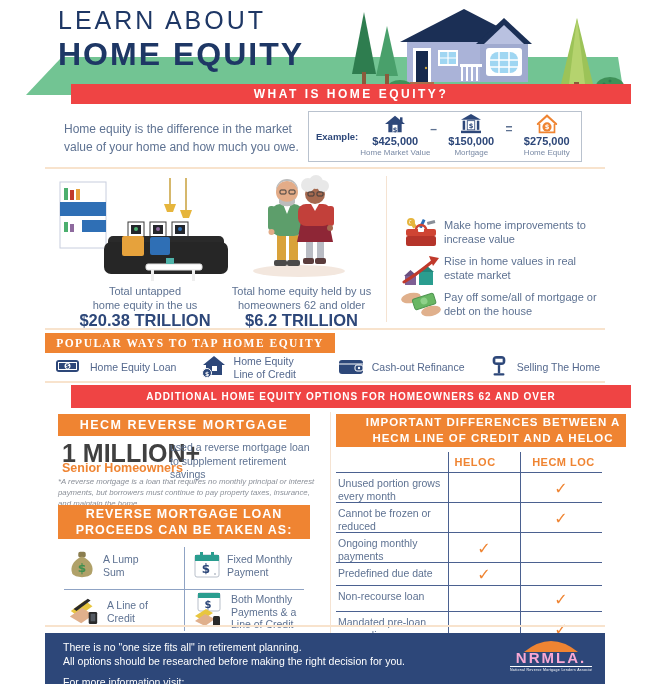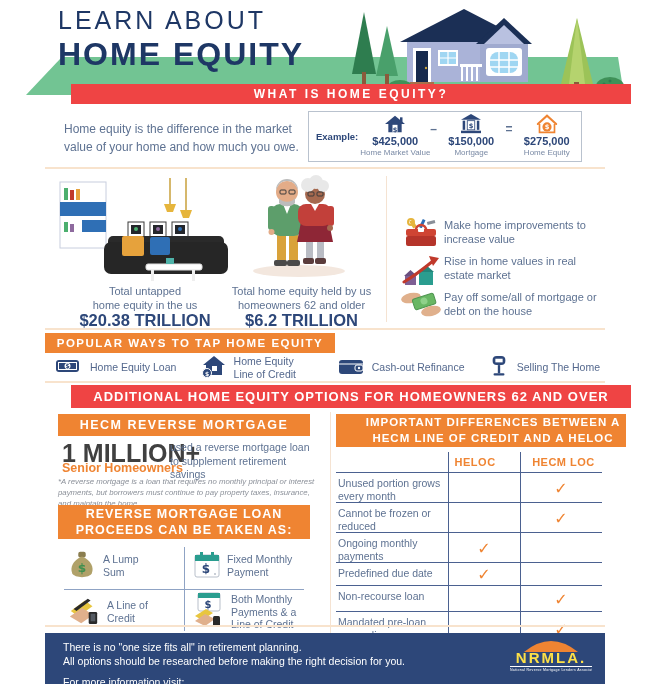--- a/index.html
+++ b/index.html
@@ -43,29 +43,29 @@
   .vdiv{position:absolute;width:1px;background:#f5e3d2;}
 
   .ways-banner{position:absolute;left:400px;top:178px;width:196px;height:36px;
                font-size:12.5px;letter-spacing:1px;line-height:1.3;flex-direction:column;}
   .inc-row{position:absolute;display:flex;align-items:flex-start;}
   .inc-text{font-size:11px;color:#5e7292;line-height:1.3;width:158px;}
   .inc-icon{width:46px;display:flex;justify-content:center;}
 
   
   .tap-banner{position:absolute;left:45px;top:333px;width:290px;height:20px;
-              font-size:11.5px;letter-spacing:1.5px;}
+              font-size:11.5px;letter-spacing:1.5px;font-family:Liberation Serif, serif;}
   .tap-row{position:absolute;left:55px;top:353px;width:545px;height:30px;display:flex;
            justify-content:space-between;align-items:center;}
   .tap-item{display:flex;align-items:center;gap:8px;}
   .tap-label{font-size:10.5px;color:#54688d;line-height:1.25;}
   .w80{width:80px;}
 
   .banner-additional{position:absolute;left:45px;top:385px;width:560px;height:23px;
-                     font-size:13px;letter-spacing:1px;}
+                     font-size:10px;letter-spacing:1px;}
 
   
   .hecm-banner{position:absolute;left:58px;top:414px;width:252px;height:22px;
                font-size:12.5px;letter-spacing:1.5px;}
   .stat-val{position:absolute;left:62px;top:439px;font-size:25px;font-weight:800;color:#404040;}
   .stat-label{position:absolute;left:62px;top:461px;font-size:12.5px;font-weight:bold;color:#ef8432;}
   .stat-desc{position:absolute;left:170px;top:441px;width:148px;font-size:10.5px;
              color:#5e7292;line-height:1.3;}
   .footnote{position:absolute;left:58px;top:477px;width:258px;font-size:7.8px;
             font-style:italic;color:#8b9099;line-height:1.4;}
@@ -98,21 +98,21 @@
   .dvline{position:absolute;top:0;bottom:0;width:1px;background:#4b6190;}
 
   
   .footer{position:absolute;left:45px;top:633px;width:560px;height:51px;background:#2d4779;}
   .f-text{position:absolute;left:18px;top:7px;font-size:10.5px;color:#fff;line-height:1.35;}
   .f-text span{display:block;}
   .f-visit{margin-top:7px;}
   .f-visit .url{cursor:pointer;}
   .nrmla{position:absolute;left:452px;top:6px;width:108px;display:flex;flex-direction:column;
          align-items:center;}
-  .nrmla-text{font-size:15px;font-weight:800;letter-spacing:2px;color:#fde047;line-height:1;margin-top:-2px;}
+  .nrmla-text{font-size:15px;font-weight:800;letter-spacing:2px;color:#f9a8d4;line-height:1;margin-top:-2px;}
   .nrmla-sub{font-size:3.5px;color:#fff;white-space:nowrap;overflow:hidden;width:82px;
              text-align:center;border-top:1px solid #fff;padding-top:1px;margin-top:1px;letter-spacing:.3px;}
 </style>
 </head>
 <body>
 
 <div id="page">
 
   <div class="title">
     <div class="t1">LEARN ABOUT</div>

